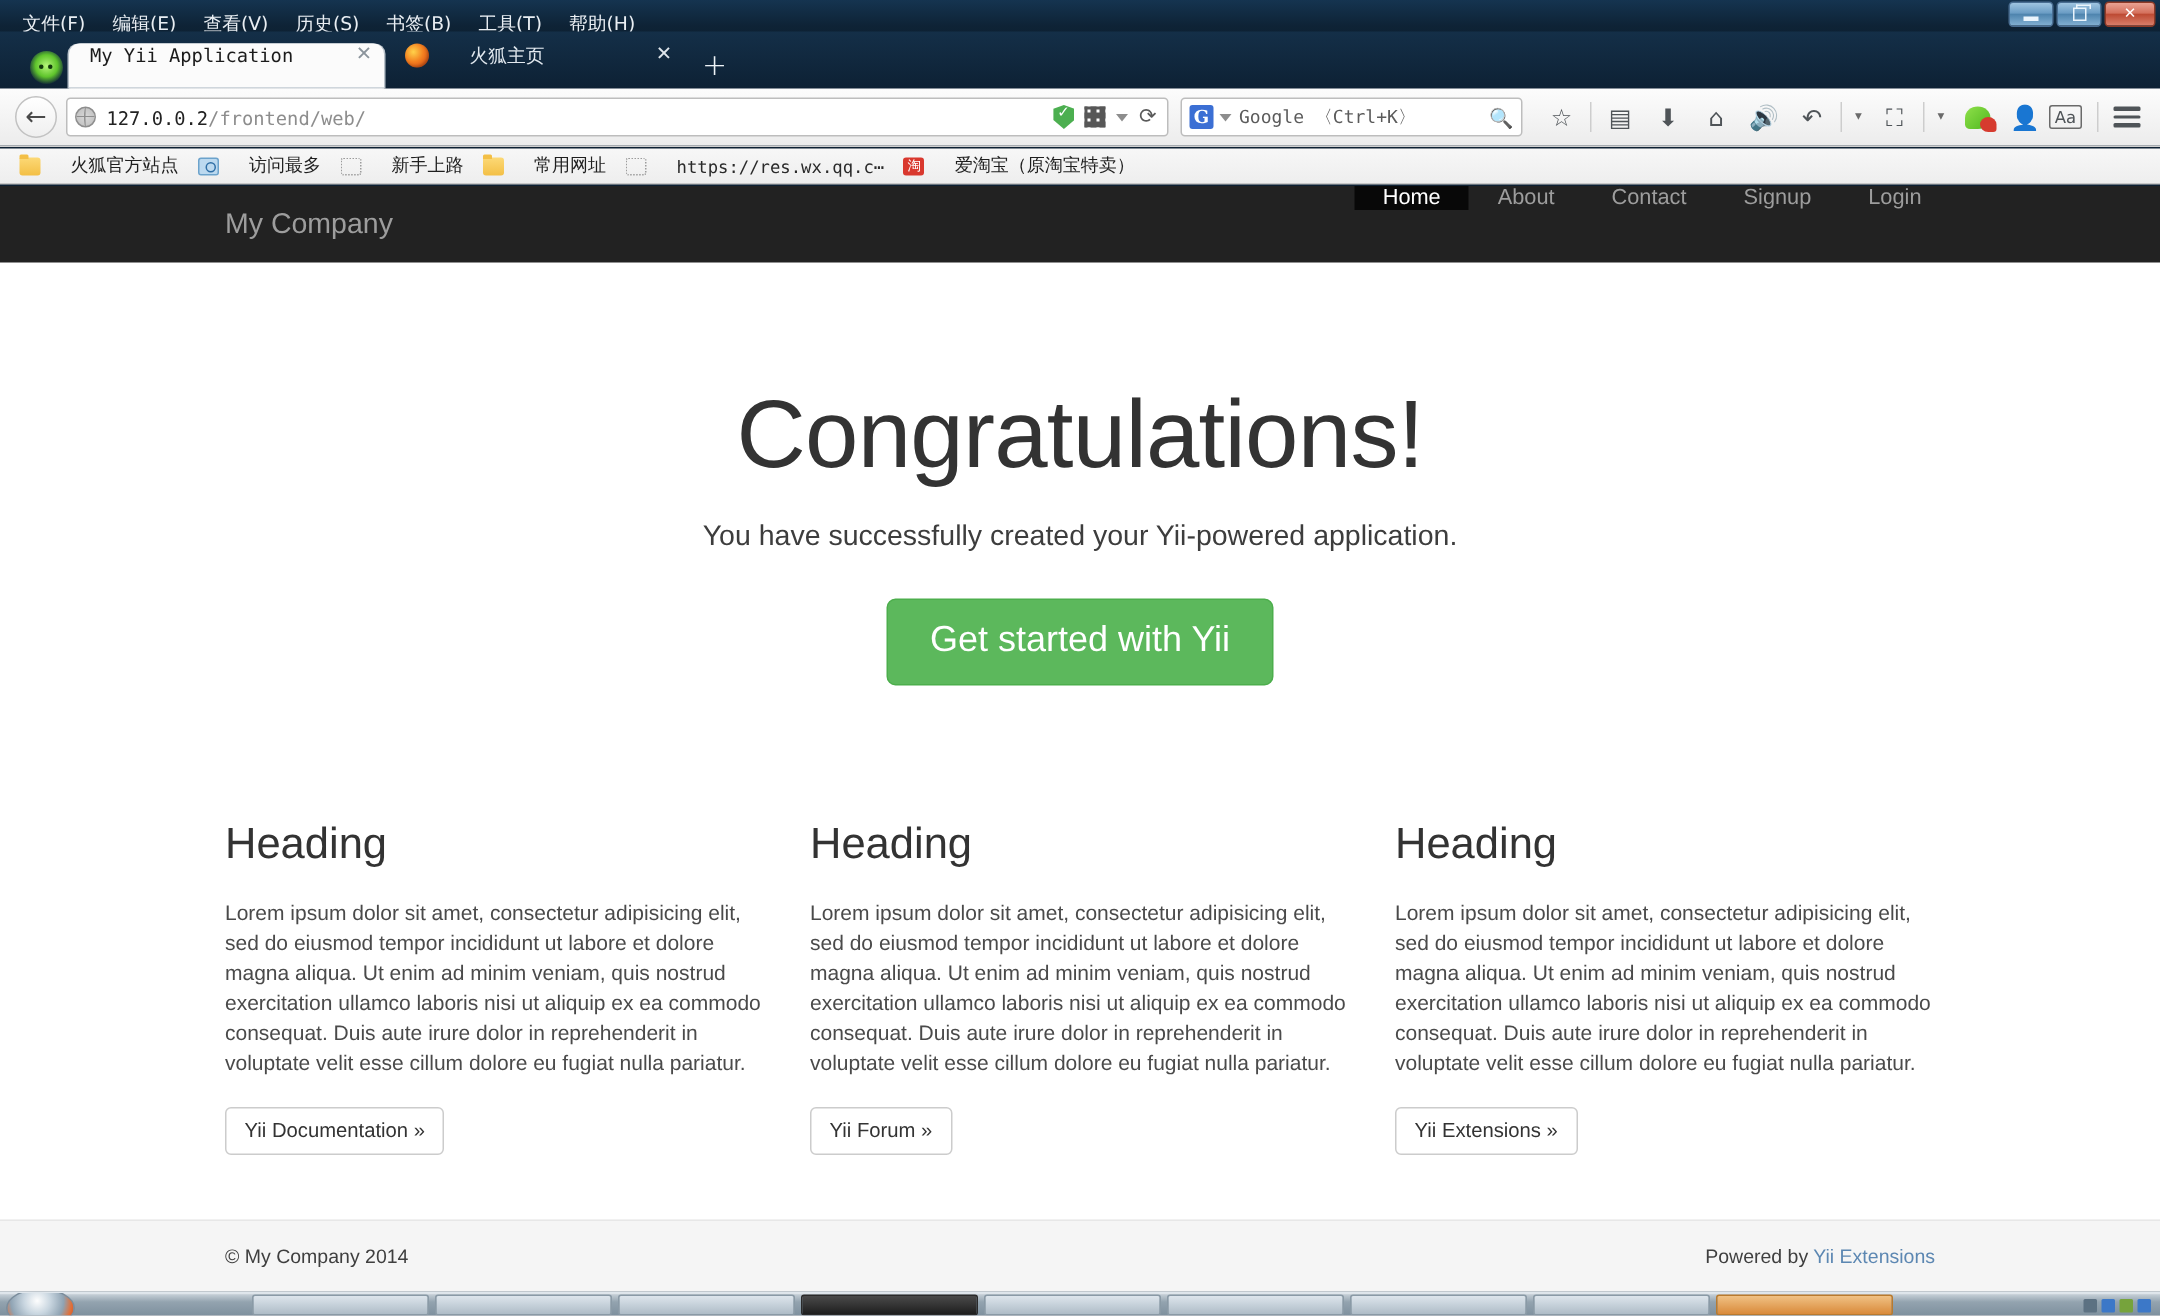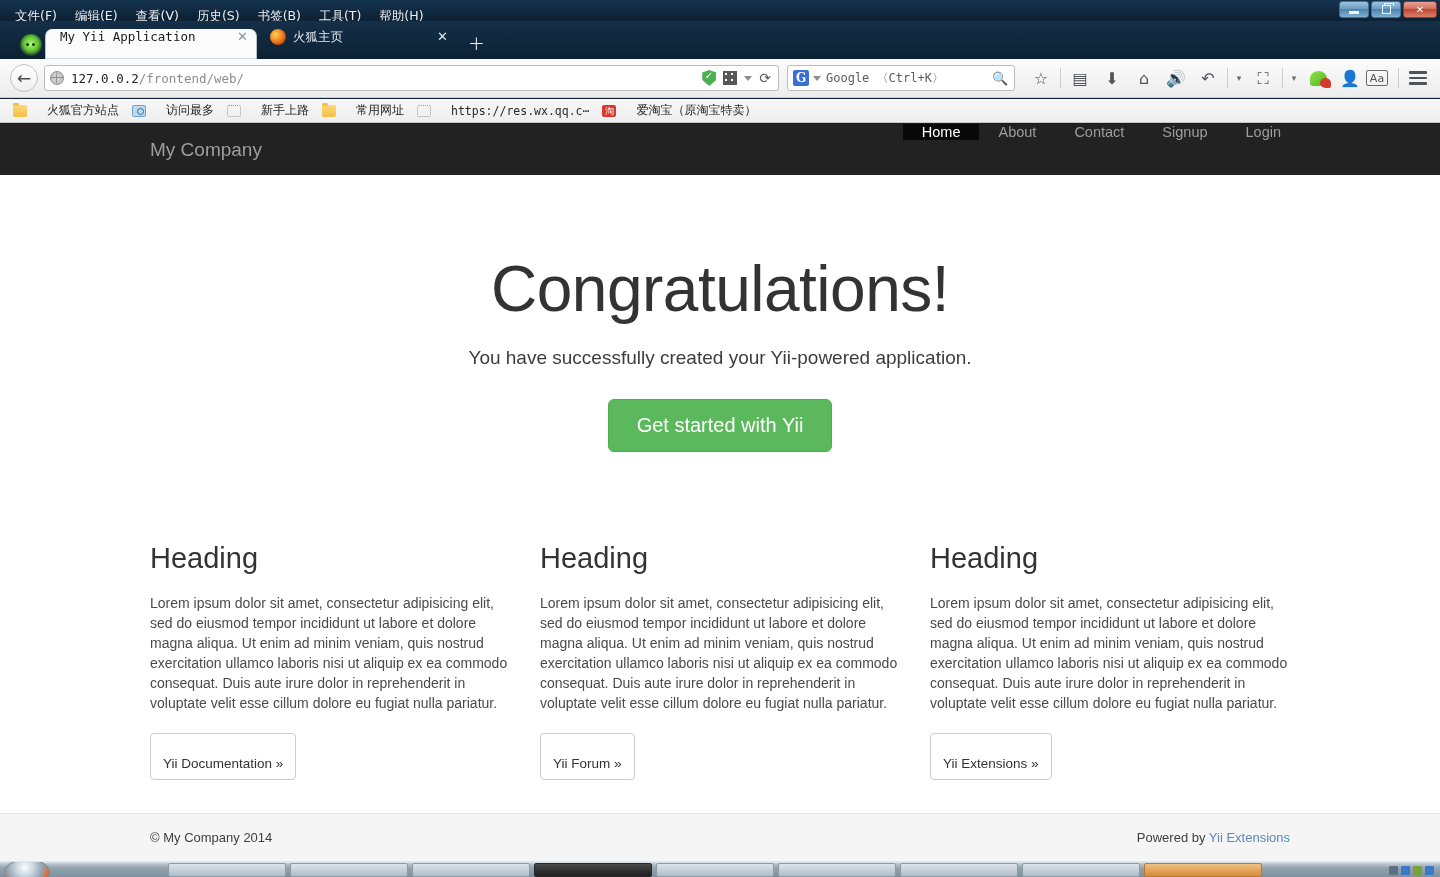--- a/index.html
+++ b/index.html
@@ -101,20 +101,21 @@
   .tab.active {
     background: #fbfbfb;
     color: #1b1b1b;
     border-radius: 7px 7px 0 0;
     box-shadow: 0 -1px 0 #cfd6dc inset, 1px 0 0 #b8c1c9, -1px 0 0 #b8c1c9;
     width: 210px;
   }
   .tab.inactive {
     color: #e2e9ef;
     width: 200px;
+    gap: 20px;
   }
   .tab .fav {
     width: 16px; height: 16px; margin-right: 7px; flex: 0 0 16px;
     display:inline-block;
   }
   .fav.firefox {
     border-radius: 50%;
     background: radial-gradient(circle at 35% 35%, #ffd24a 0%, #f38020 45%, #cf3d11 100%);
     box-shadow: inset -1px -1px 2px rgba(0,0,0,0.25);
   }
@@ -295,21 +296,21 @@
     font-weight: 300;
     font-family: "Liberation Sans", sans-serif;
   }
   .btn-hero {
     display:inline-block;
     margin-top: 30px;
     background: #5cb85c;
     border: 1px solid #4cae4c;
     border-radius: 6px;
     color: #ffffff;
-    font-size: 20px;
+    font-size: 24px;
     padding: 13px 28px 14px 28px;
     font-family:"Liberation Sans", sans-serif;
     line-height: 1.2;
   }
 
   .cols {
     display:flex;
     padding: 0 135px;
     margin-top: 90px;
   }
@@ -331,21 +332,21 @@
     color: #4a4a4a;
     font-family:"Liberation Sans", sans-serif;
   }
   .btn-default {
     display:inline-block;
     border:1px solid #cccccc;
     border-radius:4px;
     background:#ffffff;
     color:#333333;
     font-size:13.5px;
-    padding: 22px 12px 8px 12px;
+    padding: 7px 12px 8px 12px;
     font-family:"Liberation Sans", sans-serif;
   }
 
   .site-footer {
     position:absolute;
     bottom: 0; left: 0;
     width: 1440px;
     height: 48px;
     background: #f5f5f5;
     border-top: 1px solid #e7e7e7;

